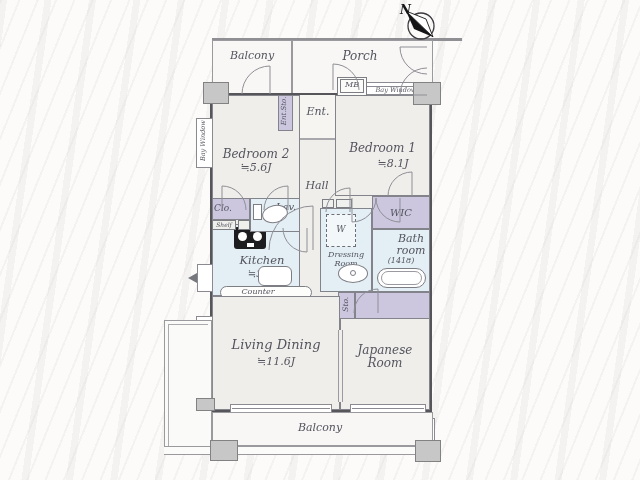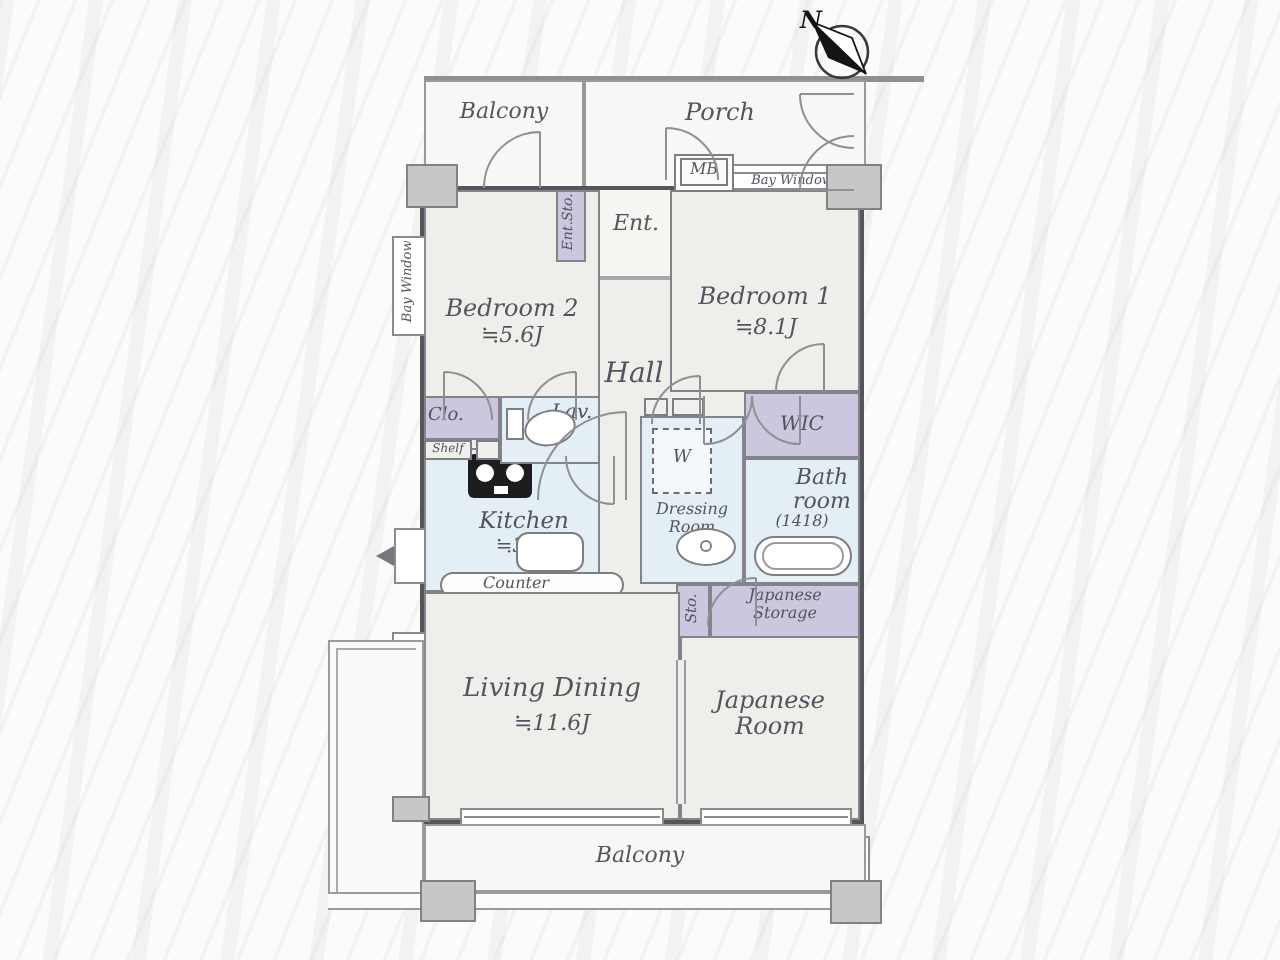--- a/index.html
+++ b/index.html
@@ -46,28 +46,28 @@
   <div class="lbl" style="left:320px;top:50px;width:80px;font-size:12px;">Porch</div>
 
   <div class="abs floor" style="left:210px;top:93px;width:222px;height:319px;border:3px solid #55555a;"></div>
 
   <div class="abs room floor" style="left:212px;top:95px;width:88px;height:117px;"></div>
   <div class="lbl" style="left:214px;top:148px;width:84px;font-size:12px;">Bedroom 2</div>
   <div class="lbl" style="left:214px;top:162px;width:84px;font-size:11px;">≒5.6J</div>
 
   <div class="abs room floor" style="left:335px;top:95px;width:95px;height:101px;"></div>
   <div class="lbl" style="left:337px;top:142px;width:91px;font-size:12px;">Bedroom 1</div>
-  <div class="lbl" style="left:320px;top:158px;width:91px;font-size:11px;padding-left:35px;">≒8.1J</div>
+  <div class="lbl" style="left:330px;top:158px;width:91px;font-size:11px;padding-left:35px;">≒8.1J</div>
 
   <div class="abs" style="left:300px;top:95px;width:35px;height:45px;background:#f6f5f2;"></div>
   <div class="lbl" style="left:298px;top:106px;width:40px;font-size:11px;">Ent.</div>
   <div class="abs" style="left:300px;top:138px;width:35px;height:2px;background:#a8a8ac;"></div>
   <div class="abs stor" style="left:278px;top:95px;width:15px;height:36px;border:1px solid #83838c;"></div>
   <div class="lbl v" style="left:263px;top:107px;width:44px;font-size:7px;">Ent.Sto.</div>
-  <div class="lbl" style="left:300px;top:180px;width:34px;font-size:14px;">Hall</div>
+  <div class="lbl" style="left:300px;top:180px;width:34px;font-size:11px;">Hall</div>
 
   <div class="abs room wet" style="left:212px;top:224px;width:88px;height:72px;"></div>
   <div class="lbl" style="left:222px;top:254px;width:80px;font-size:11.5px;">Kitchen</div>
   <div class="lbl" style="left:222px;top:268px;width:80px;font-size:10px;">≒3.3J</div>
 
   <div class="abs" style="left:234px;top:227px;width:32px;height:22px;background:#1d1d1f;border-radius:3px;"></div>
   <div class="abs" style="left:238px;top:232px;width:9px;height:9px;background:#fff;border-radius:50%;"></div>
   <div class="abs" style="left:253px;top:232px;width:9px;height:9px;background:#fff;border-radius:50%;"></div>
   <div class="abs" style="left:246.5px;top:243px;width:7px;height:4px;background:#fff;"></div>
 
@@ -101,21 +101,20 @@
 
   <div class="abs room wet" style="left:372px;top:229px;width:58px;height:63px;"></div>
   <div class="lbl" style="left:374px;top:233px;width:54px;font-size:11px;padding-left:20px;">Bath room</div>
   <div class="lbl" style="left:374px;top:257px;width:54px;font-size:8px;">(1418)</div>
   <div class="abs fixture" style="left:377px;top:268px;width:49px;height:20px;border-radius:10px;"></div>
   <div class="abs" style="left:381px;top:271px;width:41px;height:14px;border:1px solid #9a9aa0;border-radius:8px;"></div>
 
   <div class="abs room stor" style="left:338px;top:292px;width:17px;height:27px;"></div>
   <div class="lbl v" style="left:333px;top:300px;width:26px;font-size:7.5px;">Sto.</div>
   <div class="abs room stor" style="left:355px;top:292px;width:75px;height:27px;"></div>
-  <div class="lbl" style="left:357px;top:294px;width:71px;font-size:8px;">Japanese Storage</div>
 
   <div class="abs room floor" style="left:212px;top:296px;width:128px;height:114px;"></div>
   <div class="lbl" style="left:214px;top:338px;width:124px;font-size:13px;">Living Dining</div>
   <div class="lbl" style="left:214px;top:356px;width:124px;font-size:11px;">≒11.6J</div>
 
   <div class="abs room floor" style="left:340px;top:318px;width:90px;height:92px;"></div>
   <div class="lbl" style="left:342px;top:344px;width:86px;font-size:12px;">Japanese Room</div>
 
   <div class="abs" style="left:338px;top:330px;width:5px;height:72px;background:#f0eeea;border-left:1px solid #9a9aa0;border-right:1px solid #9a9aa0;"></div>
 

